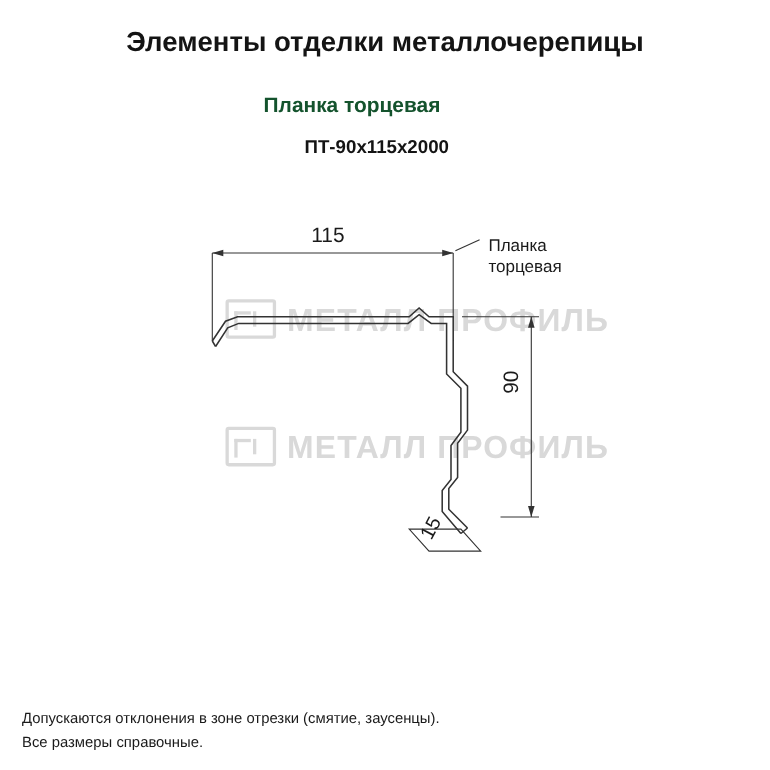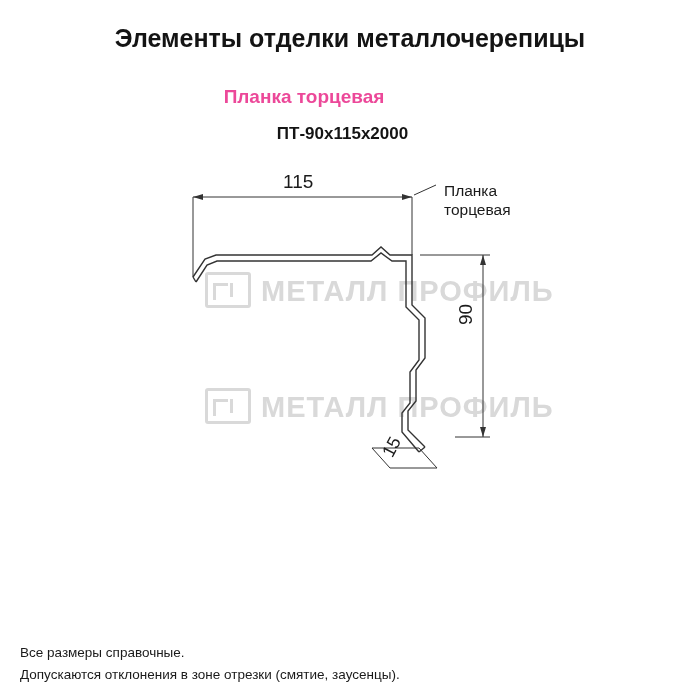--- a/index.html
+++ b/index.html
@@ -35,37 +35,38 @@
     color: #141414;
   }
   .subtitle {
     position: absolute;
     top: 86px;
     left: 0;
     width: 608px;
     text-align: center;
     font-size: 19px;
     font-weight: bold;
-    color: #ec4899;
+    color: #14532d;
+    padding-left: 16px;
   }
   .code {
     position: absolute;
     top: 124px;
     left: 0;
     width: 685px;
     text-align: center;
     font-size: 17px;
     font-weight: bold;
     color: #141414;
   }
 
   
   .drawing {
     position: absolute;
-    top: 155px;
+    top: 188px;
     left: 0;
     width: 576px;
     height: 380px;
   }
   .drawing svg {
     display: block;
   }
 
   
   .watermark {
@@ -221,17 +222,17 @@
 
     <div style="position:absolute; left:378px; top:296px; font-size:18px; transform:rotate(-62deg); transform-origin:left top;">15</div>
 
     <div style="position:absolute; left:444px; top:26px; font-size:15.5px; line-height:19px;">
       <div>Планка</div>
       <div>торцевая</div>
     </div>
   </div>
 
   <div class="footer">
+    <div>Допускаются отклонения в зоне отрезки (смятие, заусенцы).</div>
     <div>Все размеры справочные.</div>
-    <div>Допускаются отклонения в зоне отрезки (смятие, заусенцы).</div>
   </div>
 
 </div>
 
 </body></html>

